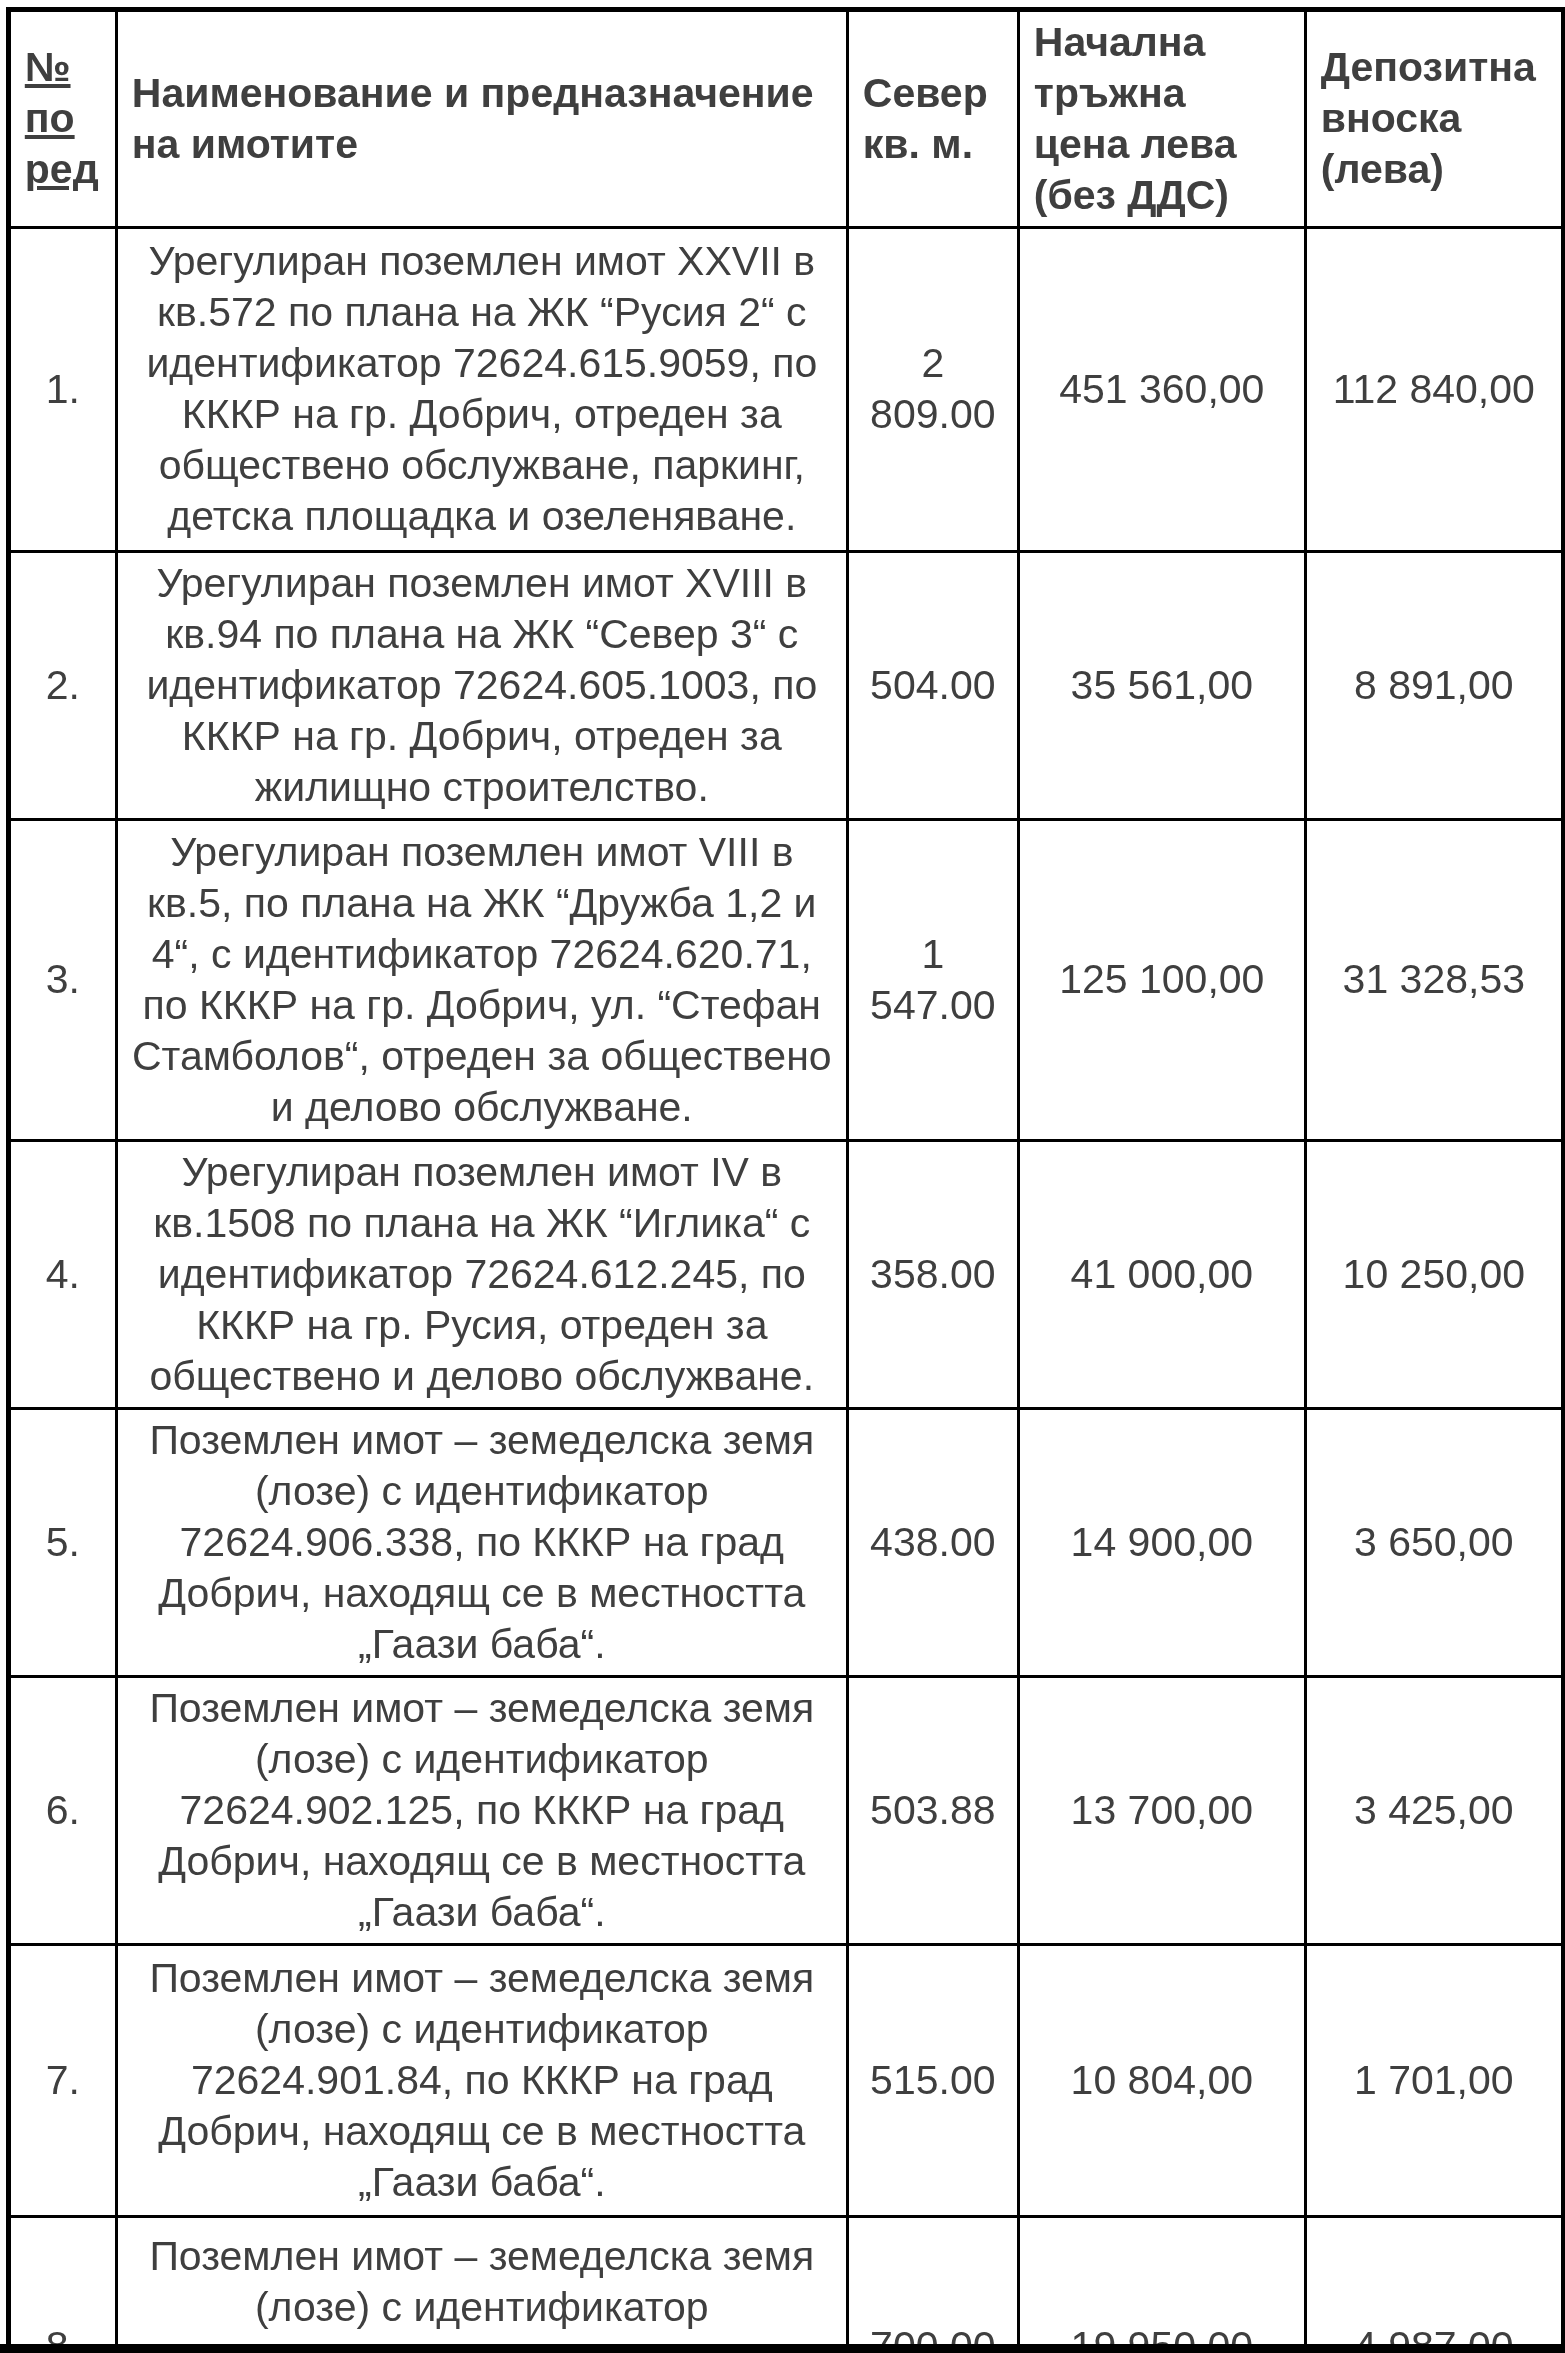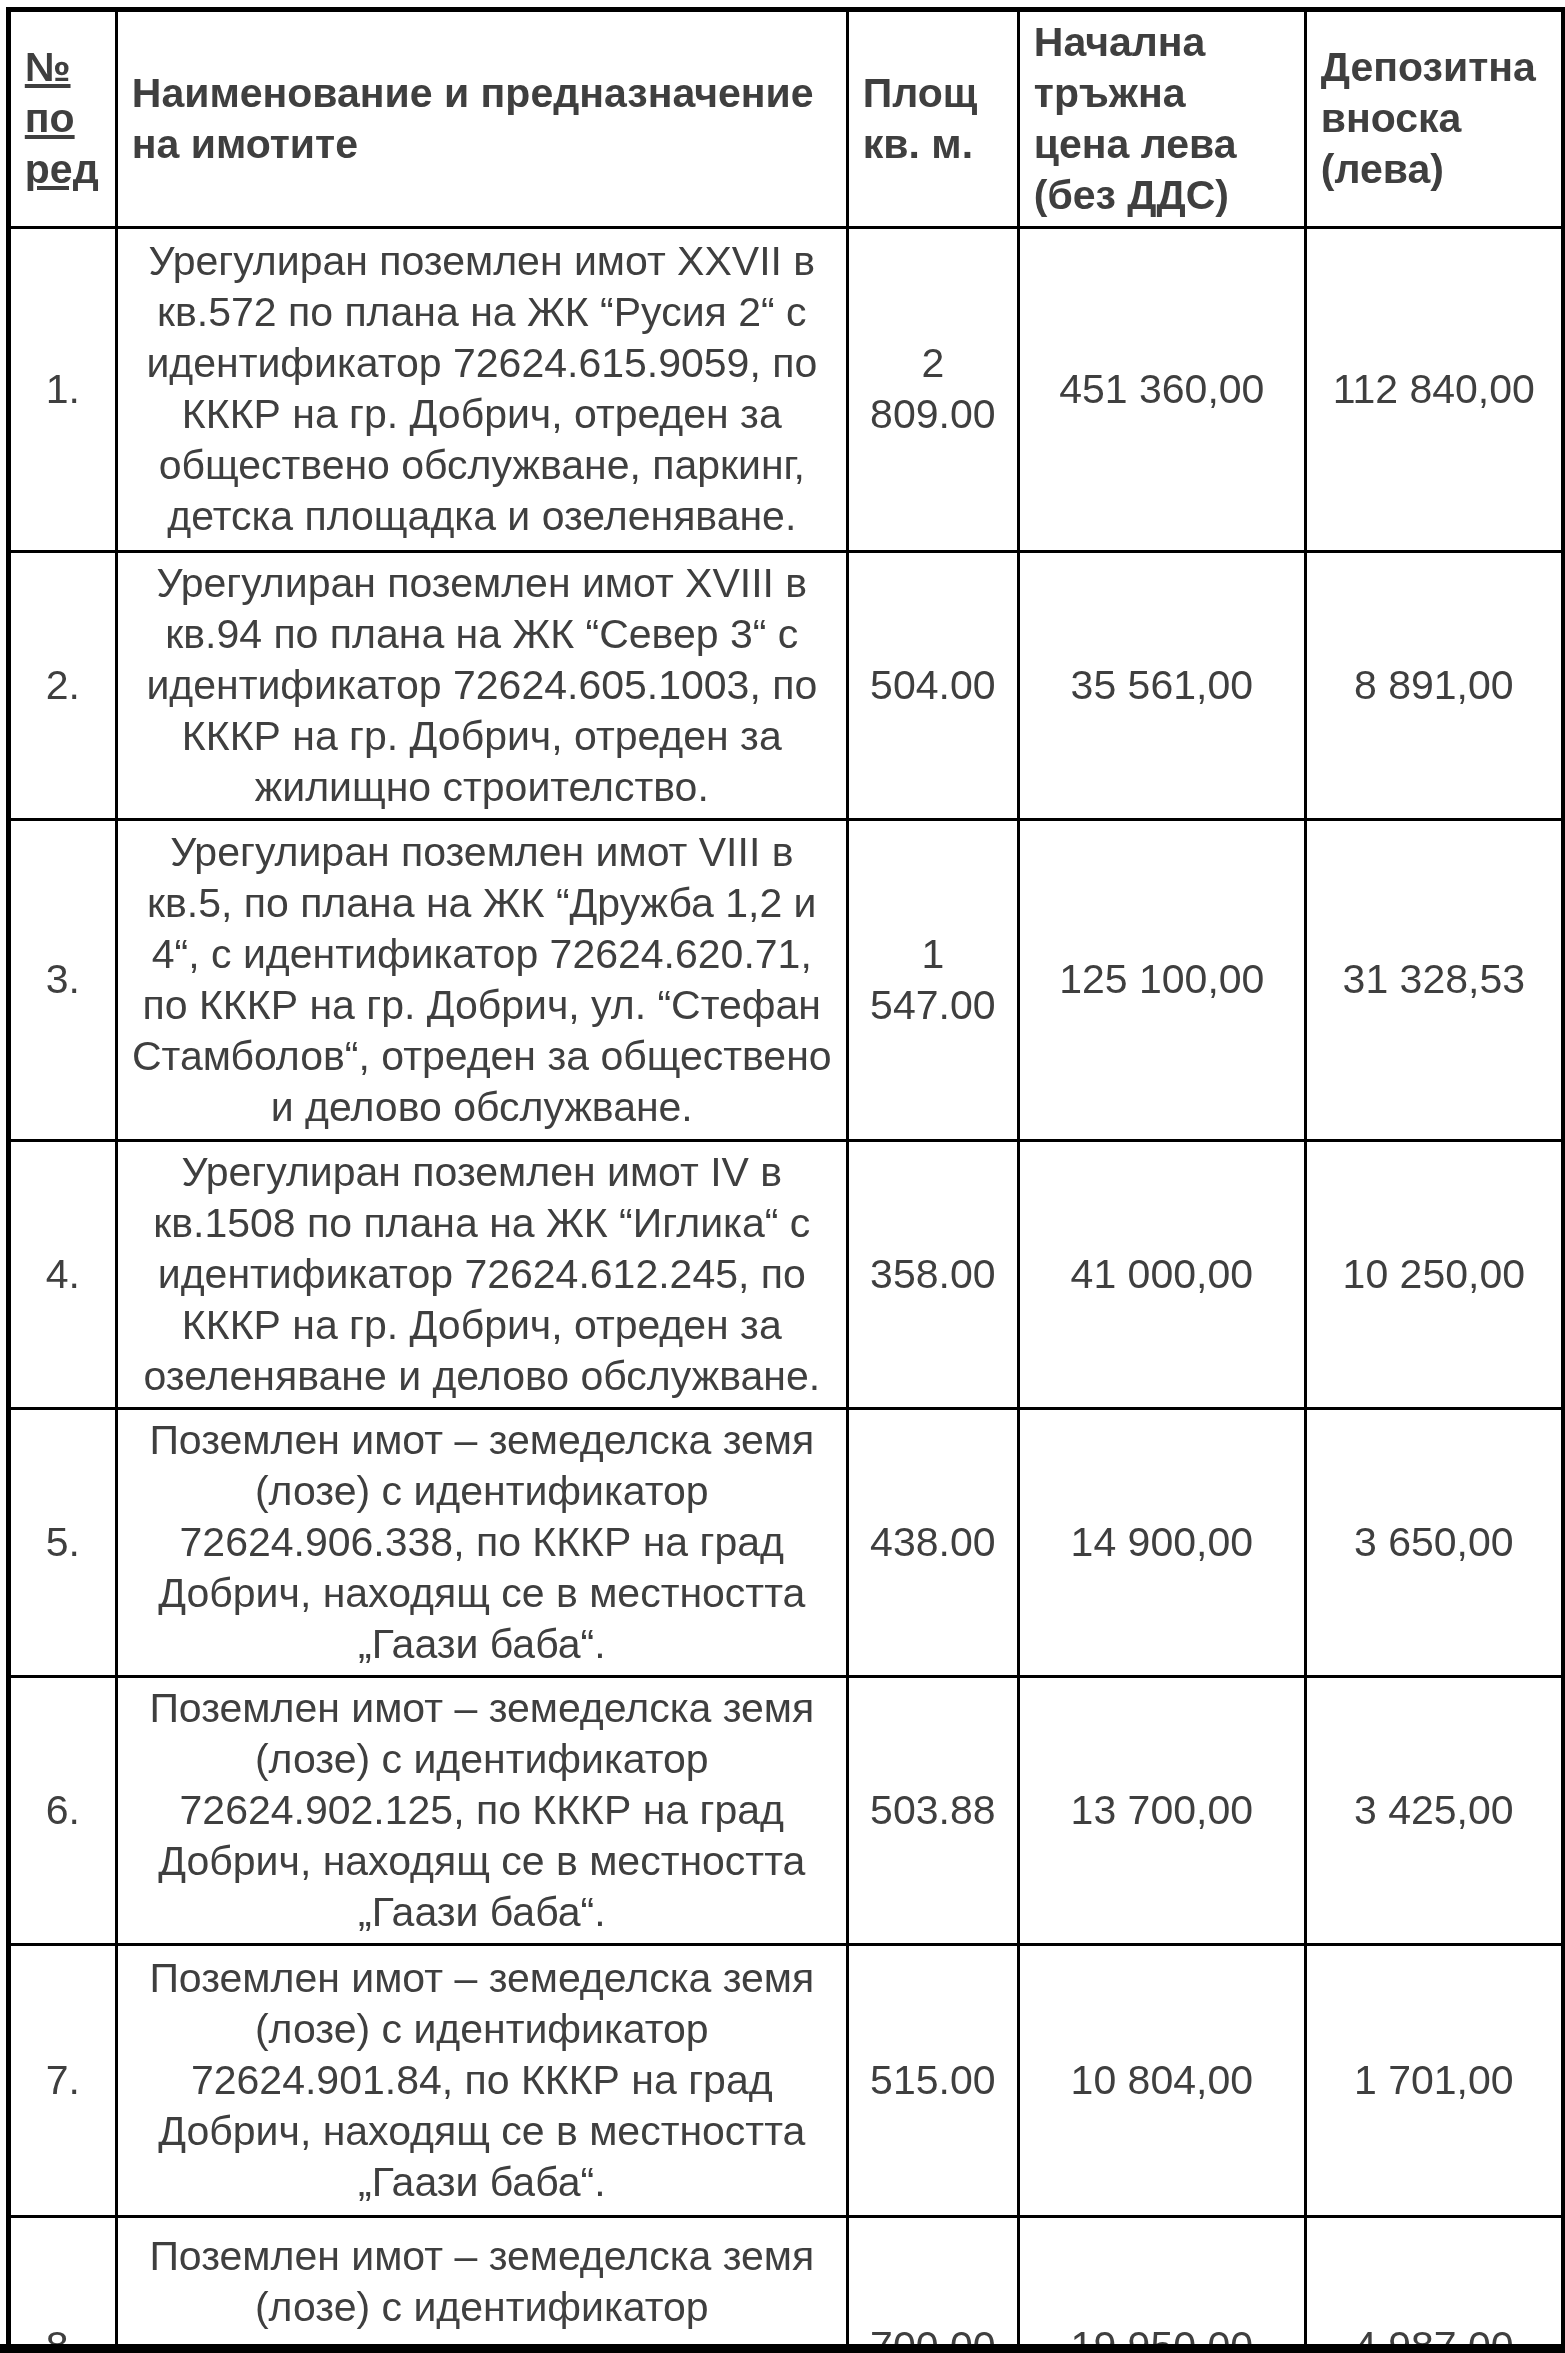--- a/index.html
+++ b/index.html
@@ -77,21 +77,21 @@
     <col style="width:108px">
     <col style="width:731px">
     <col style="width:171px">
     <col style="width:287px">
     <col style="width:258px">
   </colgroup>
   <thead>
     <tr>
       <th class="h-num">№ по ред</th>
       <th class="h-name">Наименование и предназначение на имотите</th>
-      <th class="h-area">Площ кв. м.</th>
+      <th class="h-area">Север кв. м.</th>
       <th class="h-price">Начална тръжна цена лева (без ДДС)</th>
       <th class="h-deposit">Депозитна вноска (лева)</th>
     </tr>
   </thead>
   <tbody>
   <tr>
     <td class="c-num">1.</td>
     <td class="c-desc">Урегулиран поземлен имот XXVII в кв.572 по плана на ЖК “Русия 2“ с идентификатор 72624.615.9059, по КККР на гр. Добрич, отреден за обществено обслужване, паркинг, детска площадка и озеленяване.</td>
     <td class="c-area">2 809.00</td>
     <td class="c-price">451 360,00</td>
@@ -109,21 +109,21 @@
   <tr>
     <td class="c-num">3.</td>
     <td class="c-desc">Урегулиран поземлен имот VIII в кв.5, по плана на ЖК “Дружба 1,2 и 4“, с идентификатор 72624.620.71, по КККР на гр. Добрич, ул. “Стефан Стамболов“, отреден за обществено и делово обслужване.</td>
     <td class="c-area">1 547.00</td>
     <td class="c-price">125 100,00</td>
     <td class="c-deposit">31 328,53</td>
   </tr>
 
   <tr>
     <td class="c-num">4.</td>
-    <td class="c-desc">Урегулиран поземлен имот IV в кв.1508 по плана на ЖК “Иглика“ с идентификатор 72624.612.245, по КККР на гр. Добрич, отреден за озеленяване и делово обслужване.</td>
+    <td class="c-desc">Урегулиран поземлен имот IV в кв.1508 по плана на ЖК “Иглика“ с идентификатор 72624.612.245, по КККР на гр. Русия, отреден за обществено и делово обслужване.</td>
     <td class="c-area">358.00</td>
     <td class="c-price">41 000,00</td>
     <td class="c-deposit">10 250,00</td>
   </tr>
 
   <tr>
     <td class="c-num">5.</td>
     <td class="c-desc">Поземлен имот – земеделска земя (лозе) с идентификатор 72624.906.338, по КККР на град Добрич, находящ се в местността „Гаази баба“.</td>
     <td class="c-area">438.00</td>
     <td class="c-price">14 900,00</td>

